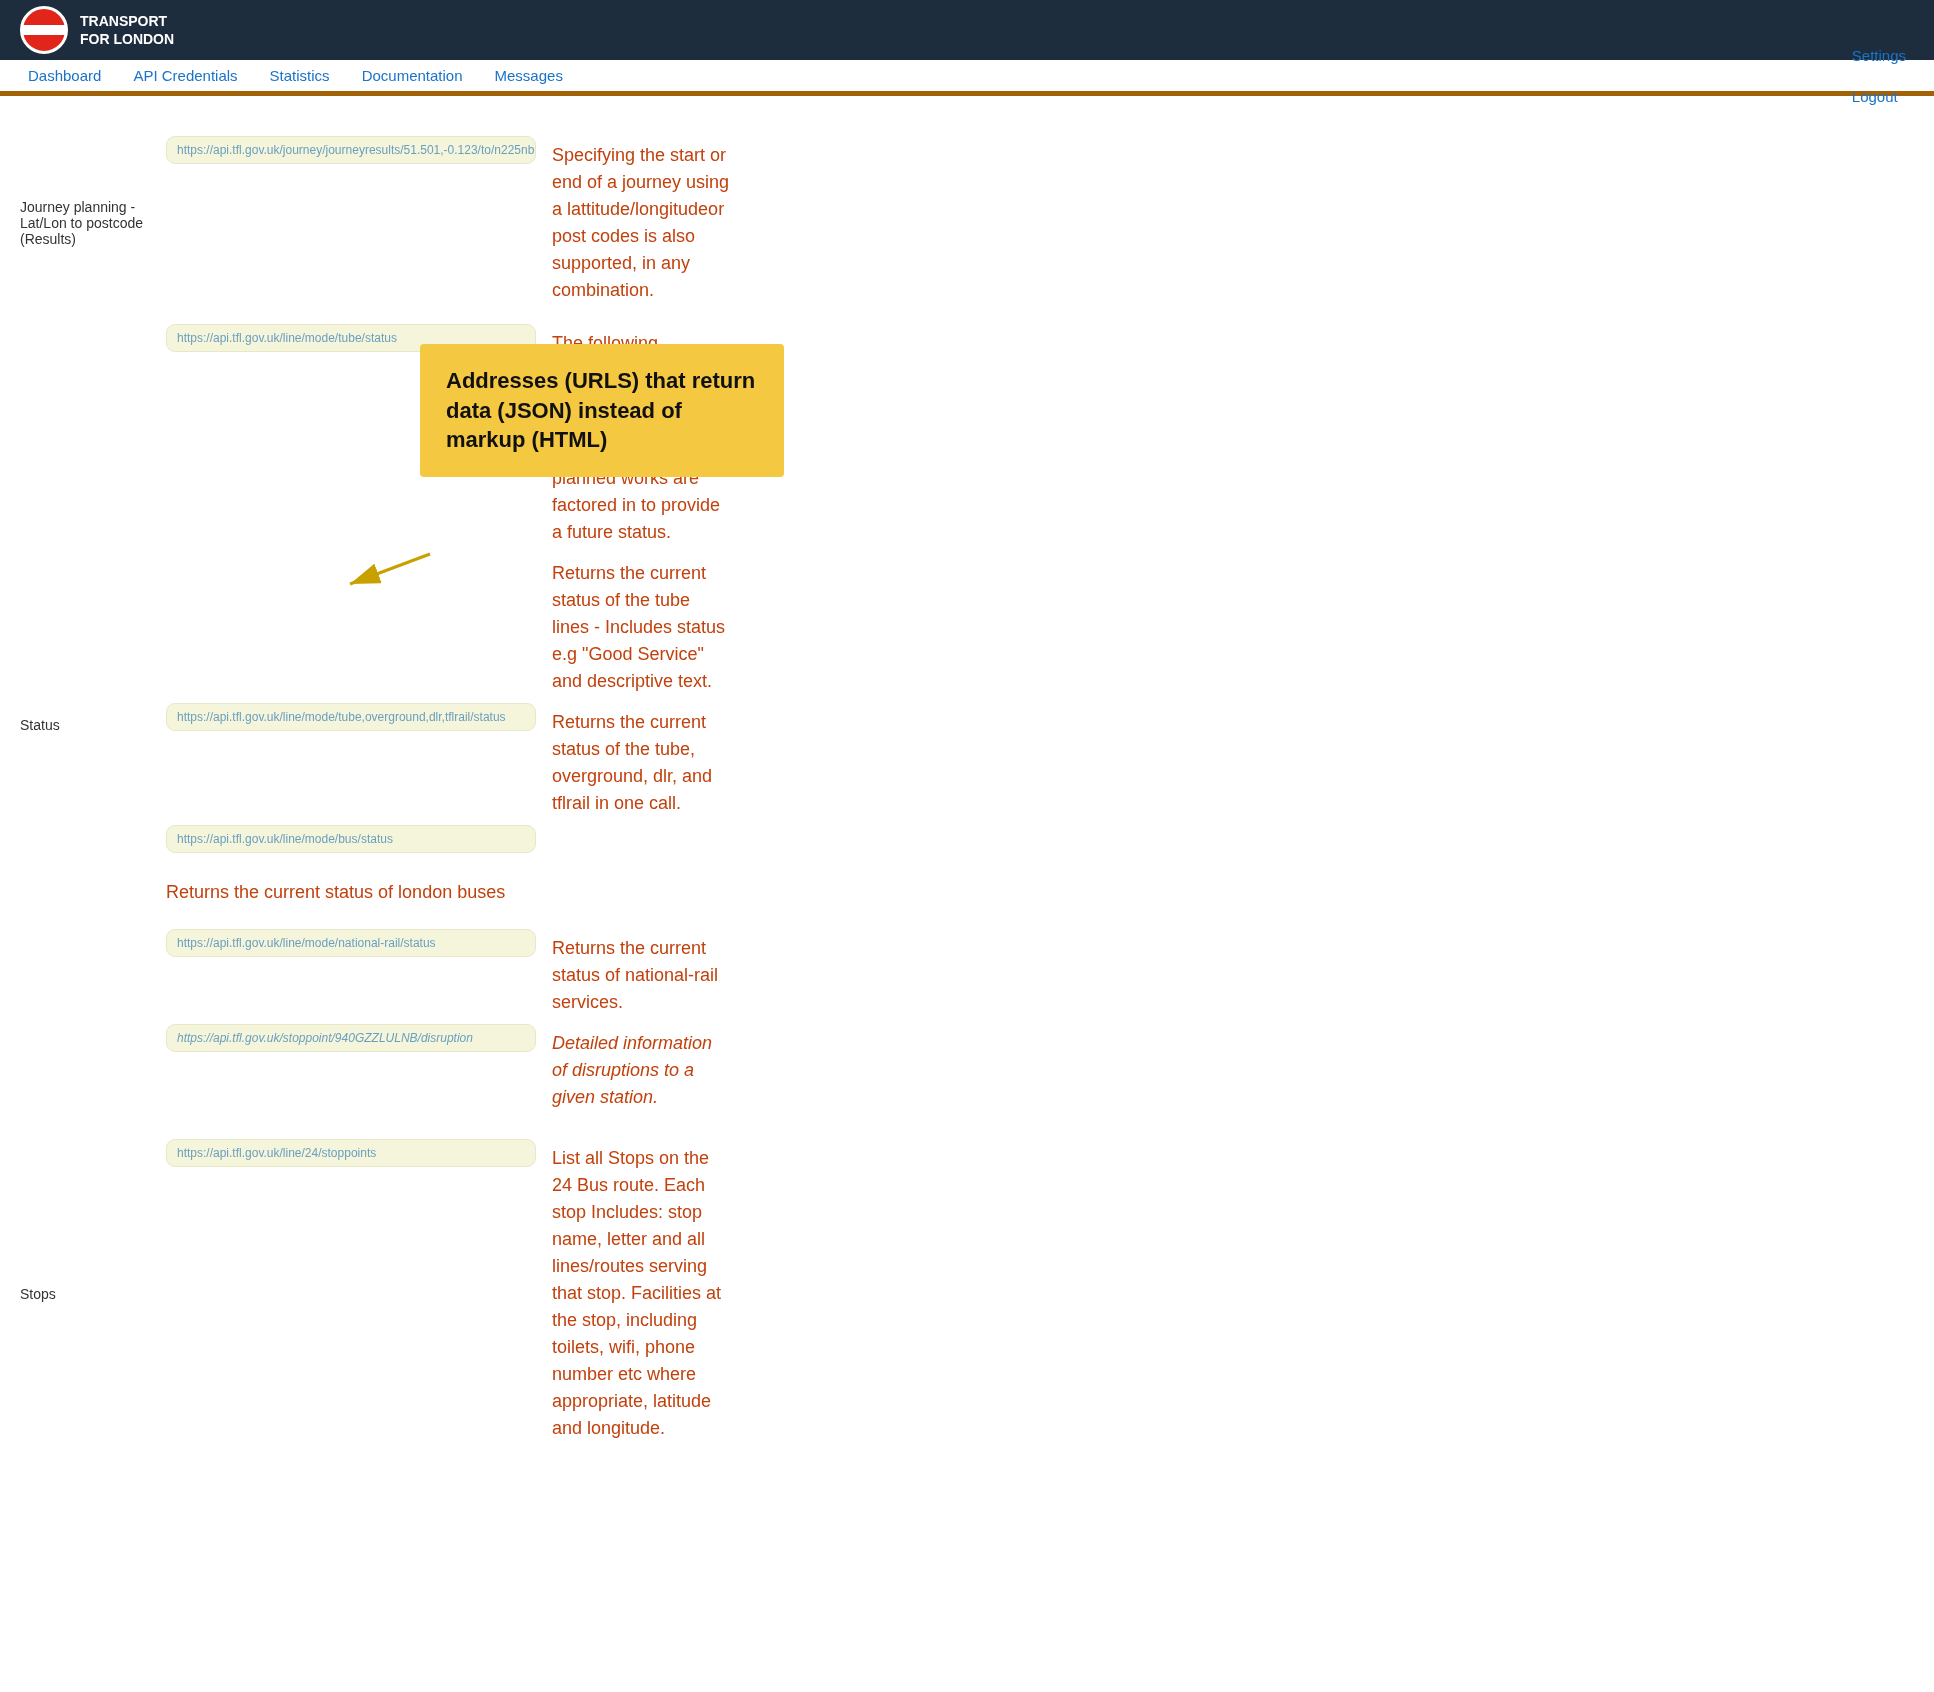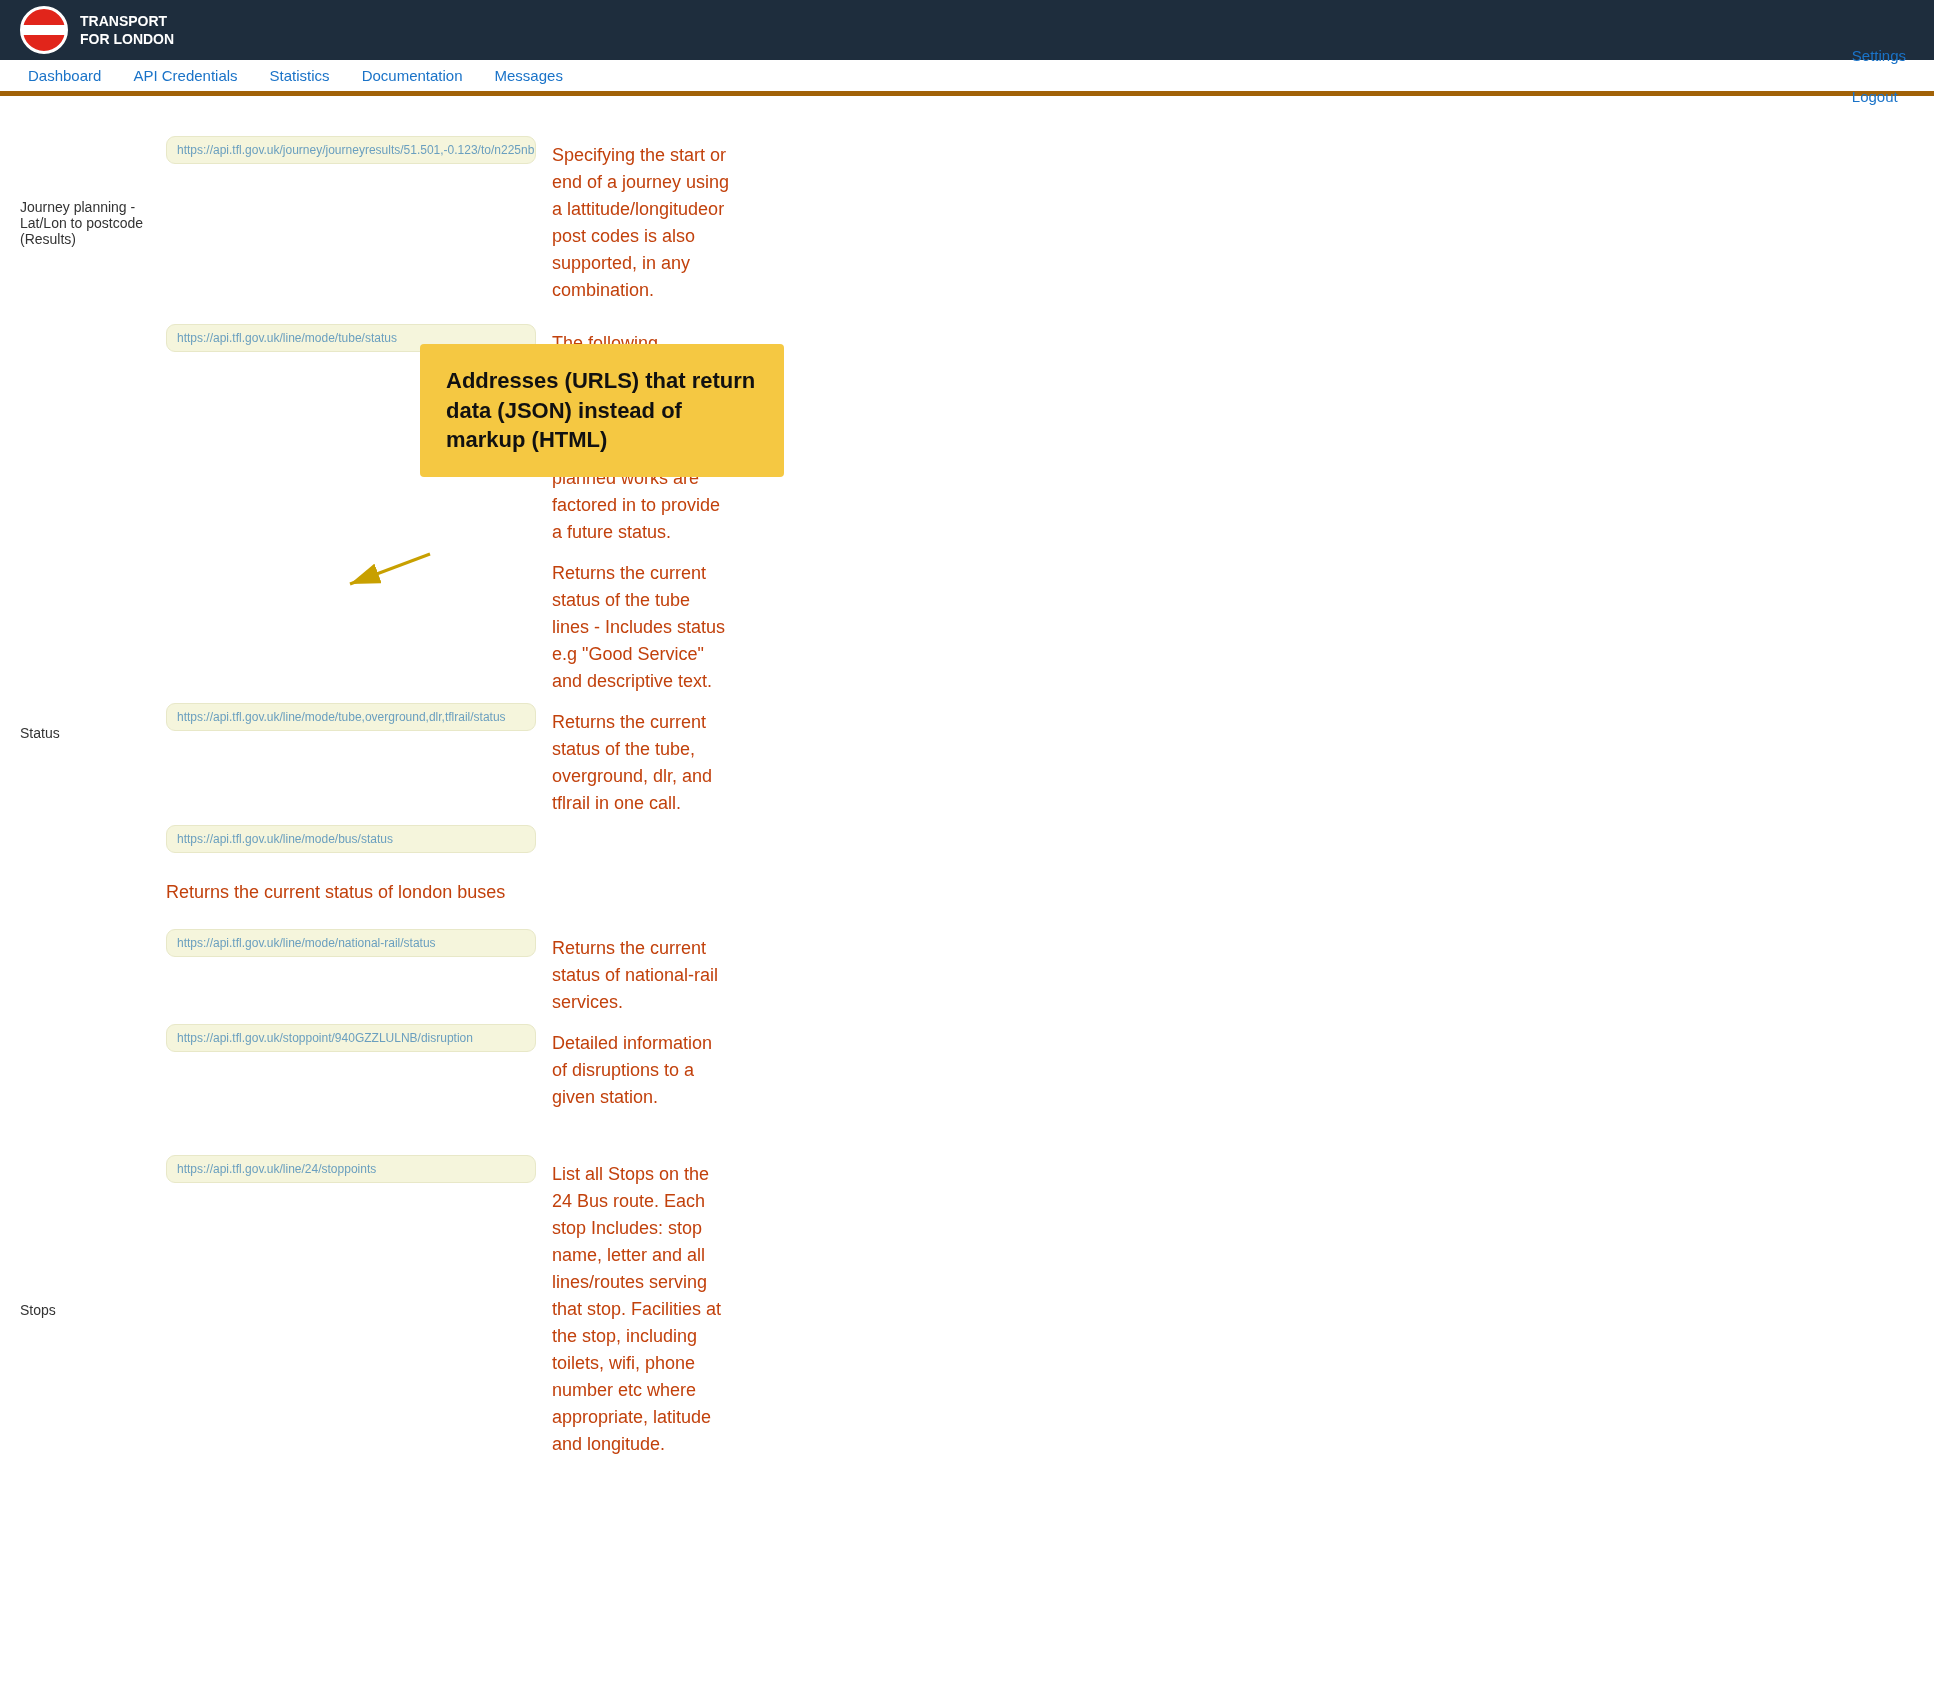--- a/index.html
+++ b/index.html
@@ -266,21 +266,21 @@
           <div class="desc-col">Returns the current status of london buses</div>
         </div>
 
         <div class="url-desc-pair" style="margin-bottom:8px;">
           <div class="url-col">
             <div class="api-url-box">https://api.tfl.gov.uk/line/mode/national-rail/status</div>
           </div>
           <div class="desc-col">Returns the current status of national-rail services.</div>
         </div>
 
-        <div class="url-desc-pair" style="margin-bottom:24px;">
+        <div class="url-desc-pair" style="margin-bottom:8px;font-style:italic;">
           <div class="url-col">
             <div class="api-url-box">https://api.tfl.gov.uk/stoppoint/940GZZLULNB/disruption</div>
           </div>
           <div class="desc-col">Detailed information of disruptions to a given station.</div>
         </div>
       </div>
     </div>
   </div>
 
   <div class="api-section">

